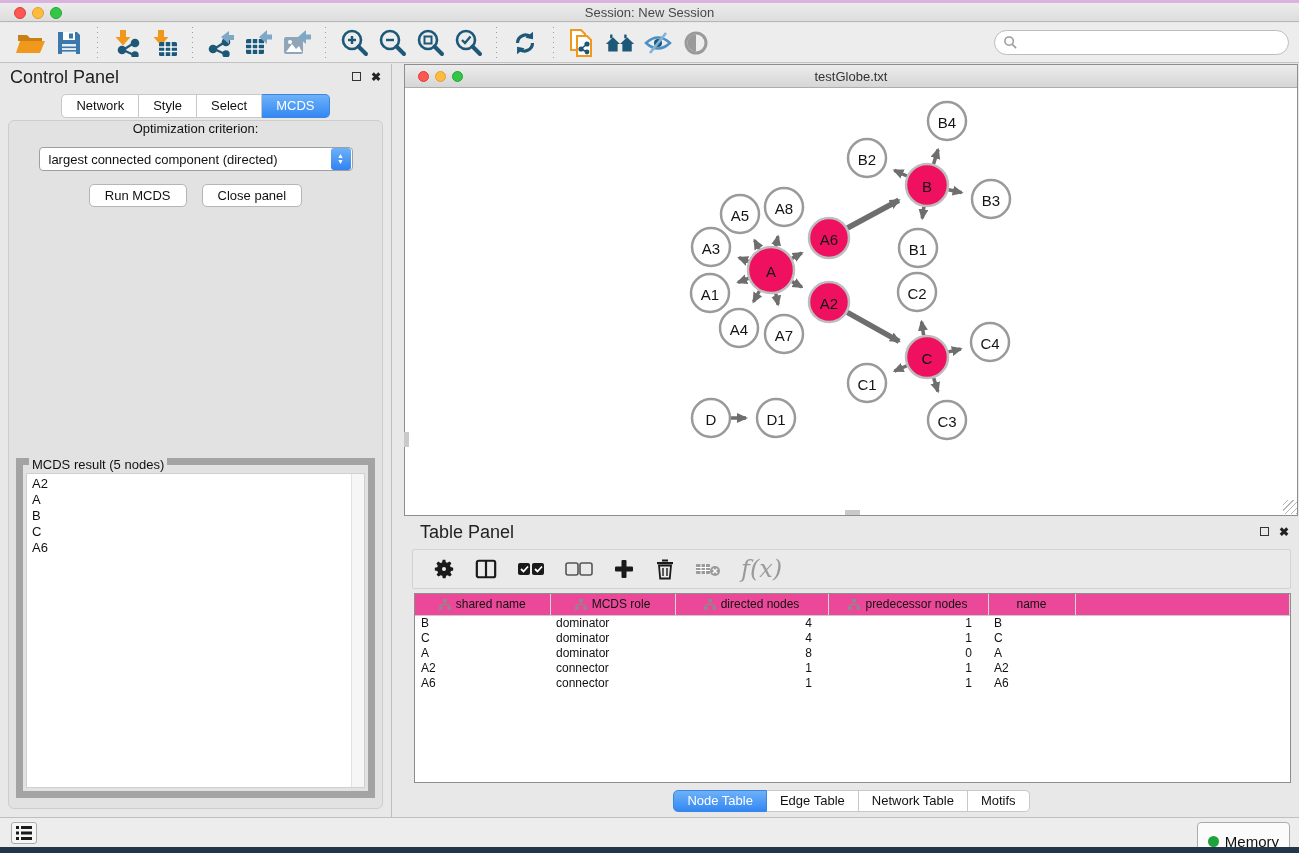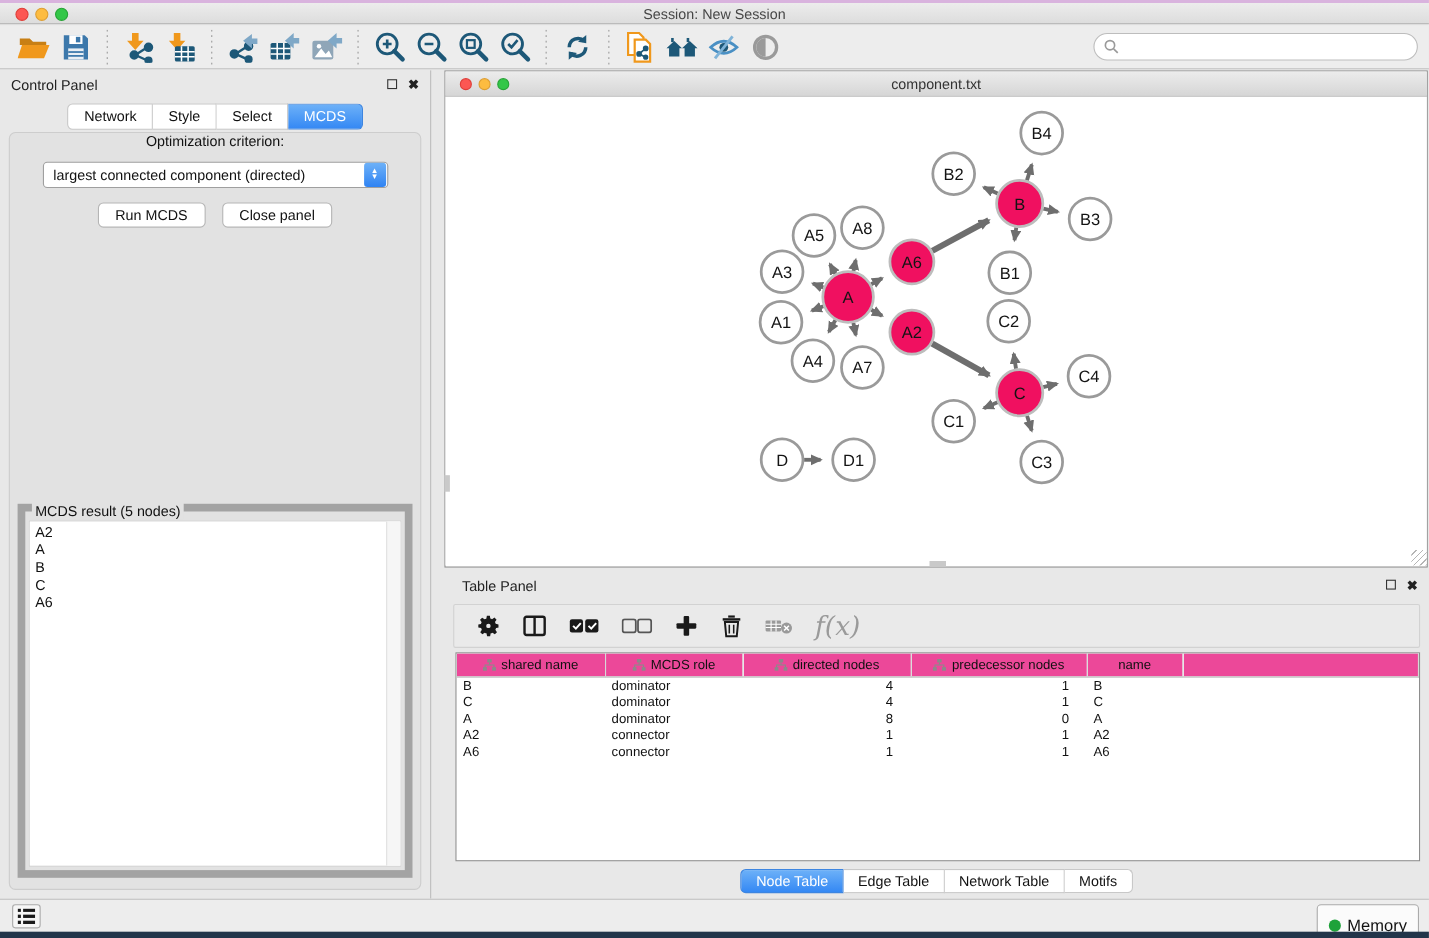--- a/index.html
+++ b/index.html
@@ -27,21 +27,21 @@
     background-size:1px 5px; }
   #search-wrap { position:absolute; right:10px; top:7px; width:295px; height:25px;
     background:#fff; border:1px solid #bdbdbd; border-radius:13px;
     display:flex; align-items:center; padding-left:8px; }
   #search-wrap input { border:none; outline:none; font-size:13px; width:250px; background:transparent; }
 
   
   #control-panel { position:absolute; left:0; top:64px; width:392px; height:753px;
     border-right:1px solid #bdbdbd; background:#e8e8e8; }
   .panel-head { height:26px; display:flex; align-items:center; padding:0 10px; }
-  .panel-head .ph-title { font-size:13px; color:#222; flex:1; }
+  .panel-head .ph-title { font-size:18px; color:#222; flex:1; }
   .ph-btn { font-size:12px; color:#222; margin-left:10px; line-height:1; }
   .ph-float { width:9px; height:9px; border:1.5px solid #333; display:inline-block; }
   .seg-tabs { display:flex; justify-content:center; margin-top:4px; }
   .seg-tab { font-size:13px; color:#111; background:#fff; border:1px solid #c8c8c8;
     border-left:none; padding:3px 14px 4px; }
   .seg-tab:first-child { border-left:1px solid #c8c8c8; border-radius:5px 0 0 5px; }
   .seg-tab:last-child { border-radius:0 5px 5px 0; }
   .seg-tab.active { background:linear-gradient(#6db1f8,#3488f4); color:#fff; border-color:#3d85e0; }
   #cp-content { position:absolute; left:8px; right:8px; top:56px; bottom:8px;
     background:#e2e2e2; border:1px solid #cdcdcd; border-radius:6px;
@@ -325,21 +325,21 @@
       <div id="mcds-scroll"></div>
     </div>
   </div>
 </div>
 
 <div id="net-window">
   <div id="net-title">
     <span class="tl red"></span>
     <span class="tl yel"></span>
     <span class="tl grn"></span>
-    <div class="title">component.txt</div>
+    <div class="title">testGlobe.txt</div>
   </div>
   <div id="net-canvas">
     <svg id="graph-svg" width="892" height="426" viewBox="0 0 892 426">
       <defs>
         <marker id="arrow" markerUnits="userSpaceOnUse" markerWidth="14" markerHeight="12" refX="9" refY="5" orient="auto">
           <path d="M0,0 L11,5 L0,10 z" fill="#6e6e6e"></path>
         </marker>
       </defs>
       <g id="edge-layer">
           <line x1="343.5900931847508" y1="173.40953572082114" x2="334.0123835190615" y2="169.73808034897357" stroke="#6e6e6e" stroke-width="3.5" marker-end="url(#arrow)"></line>

